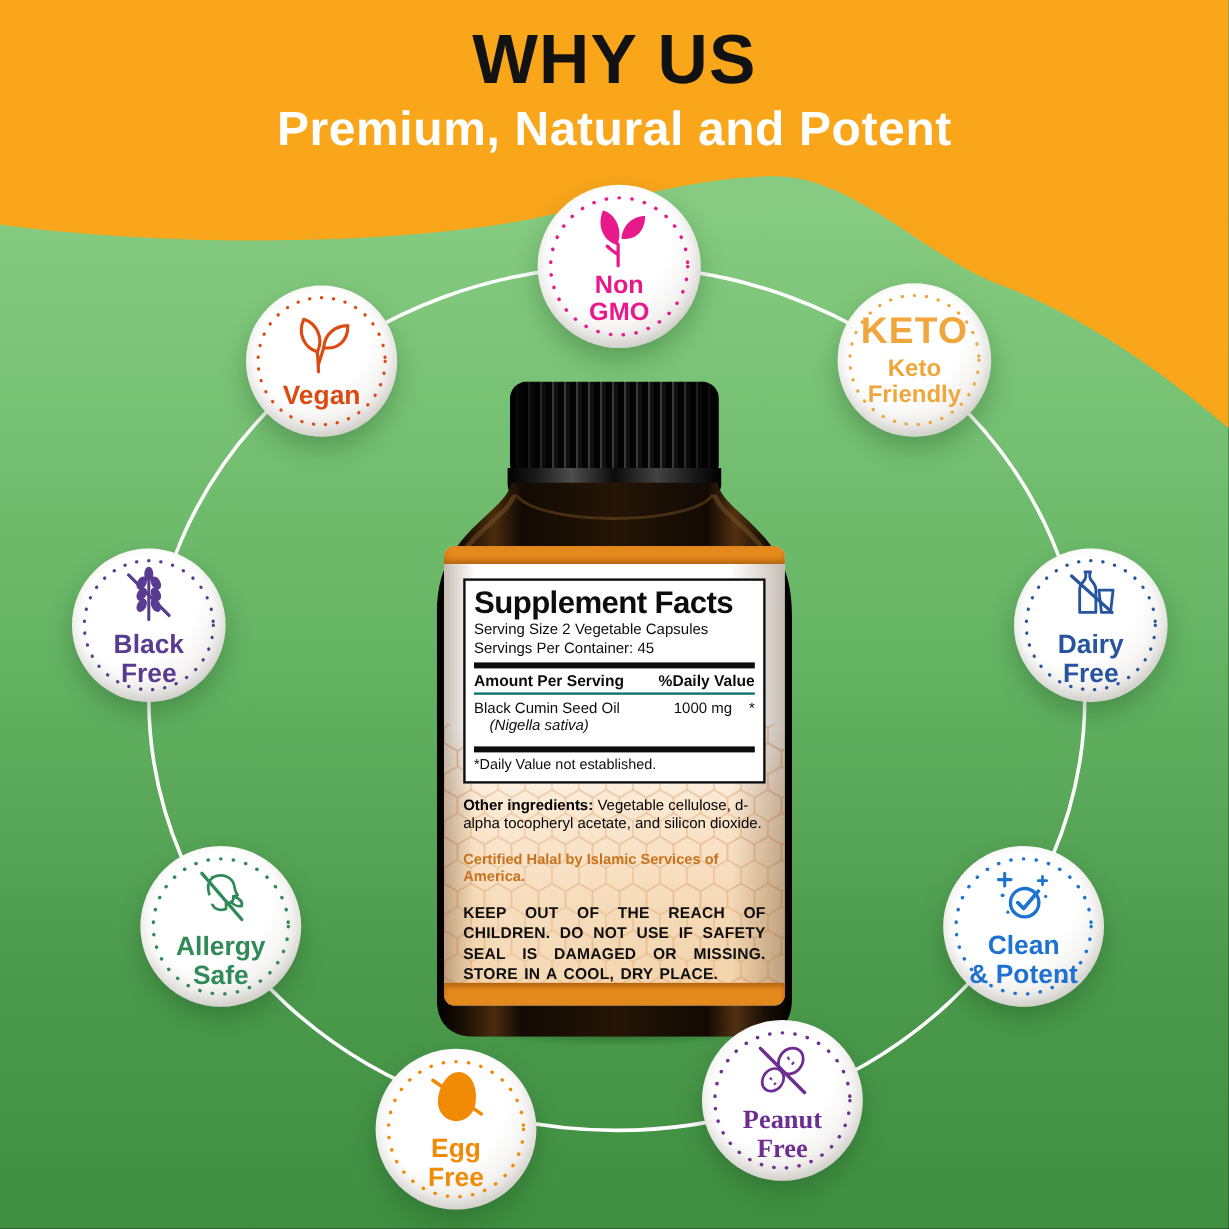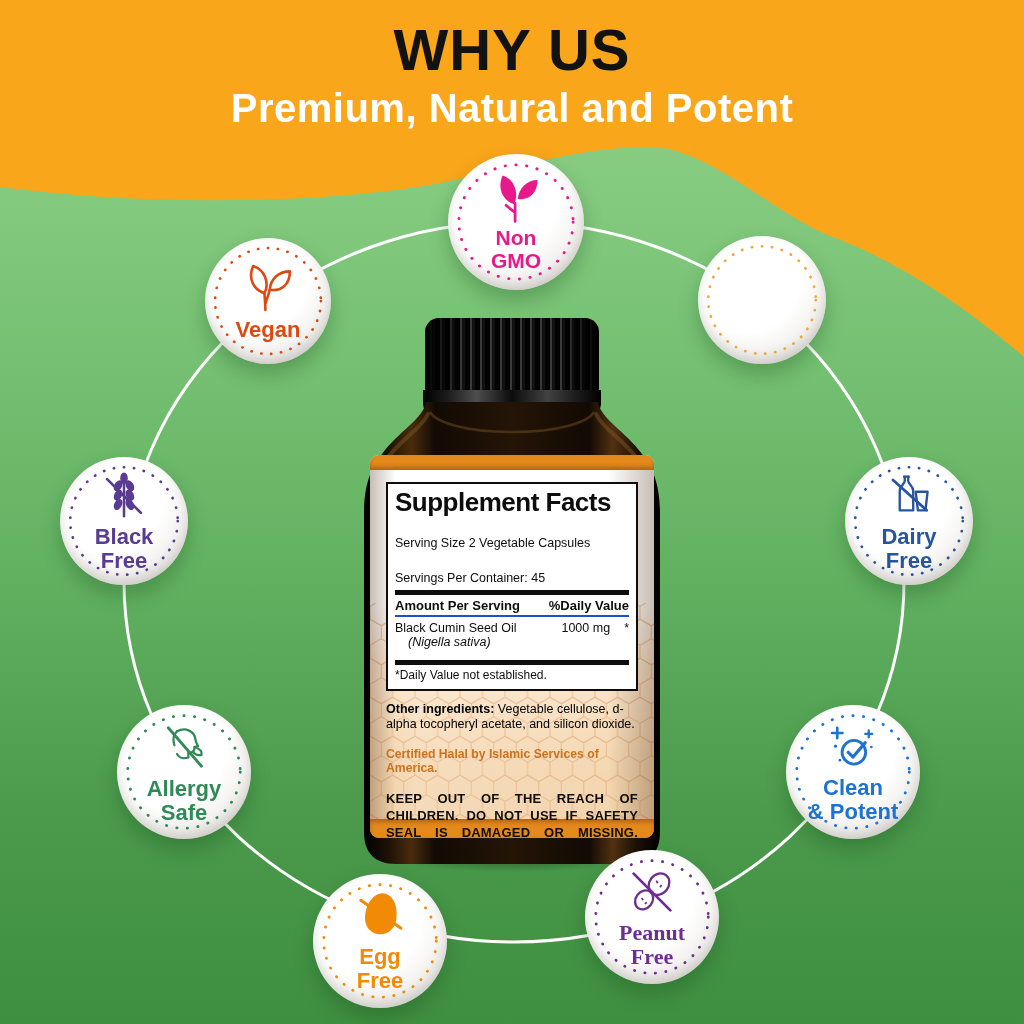--- a/index.html
+++ b/index.html
@@ -60,24 +60,24 @@
   }
   .honeycomb{position:absolute;left:0;top:148px;opacity:.65;}
   .label-band{position:absolute;left:0;width:100%;z-index:1;}
   .label-band.top{top:0;height:15px;box-shadow:inset 0 -3px 4px rgba(120,55,0,.45);}
   .label-band.bottom{bottom:0;height:19px;box-shadow:inset 0 3px 4px rgba(120,55,0,.45);}
   .label-content{position:relative;z-index:2;}
   .facts-panel{
     margin:27px 16px 0;border:2.5px solid #0d0d0d;background:#fff;padding:5px 7px 6px;color:#0d0d0d;
   }
   .facts-title{font-size:26px;font-weight:800;letter-spacing:-.5px;line-height:1.02;}
-  .facts-serving{font-size:12.5px;line-height:1.2;margin-top:20px;}
+  .facts-serving{font-size:12.5px;line-height:1.2;margin-top:1px;}
   .facts-bar{height:5px;background:#0d0d0d;margin:4px 0 0;}
   .facts-colrow{display:flex;justify-content:space-between;font-size:13px;font-weight:800;
-    padding:3px 0 2px;border-bottom:2px solid #1d4ed8;align-items:flex-end;}
+    padding:3px 0 2px;border-bottom:2px solid #0f766e;align-items:flex-end;}
   .facts-ingrow{display:flex;justify-content:space-between;font-size:12.5px;padding:4px 0 7px;}
   .ing-sub{font-style:italic;padding-left:13px;}
   .ing-amount{white-space:nowrap;}
   .ing-dv{display:inline-block;margin-left:14px;}
   .facts-footnote{font-size:12px;padding:3px 0 1px;}
   .other-ing{margin:11px 16px 0;font-size:12.5px;line-height:1.25;color:#000;}
   .other-ing b{font-weight:800;}
   .halal-line{margin:14px 16px 0;font-size:12.2px;font-weight:800;line-height:1.2;}
   .warning-text{margin:15px 16px 0;font-size:13px;font-weight:800;line-height:1.3;color:#0d0d0d;
     text-align:justify;letter-spacing:.2px;word-spacing:1.5px;}
@@ -200,20 +200,27 @@
       <div class="blabel">
         <span>Vegan</span>
       </div>
     </div>
   </div>
 
   <div class="badge" style="left: 698px; top: 236px; width: 128px; height: 128px; color: rgb(240, 166, 60);">
     <svg class="ring" viewBox="0 0 100 100">
       <circle cx="50" cy="50" r="42" fill="none" stroke="currentColor" stroke-width="2.1" stroke-dasharray="0.2,7.7" stroke-linecap="round"></circle>
     </svg>
+    <div class="badge-inner">
+      <div class="keto-big">KETO</div>
+      <div class="blabel" style="font-size:20px">
+        <span>Keto</span>
+        <span>Friendly</span>
+      </div>
+    </div>
   </div>
 
   <div class="badge" style="left: 60px; top: 457px; width: 128px; height: 128px; color: rgb(90, 59, 146);">
     <svg class="ring" viewBox="0 0 100 100">
       <circle cx="50" cy="50" r="42" fill="none" stroke="currentColor" stroke-width="2.1" stroke-dasharray="0.2,7.7" stroke-linecap="round"></circle>
     </svg>
     <div class="badge-inner">
       <svg class="bicon" width="54" height="54" viewBox="0 0 64 64">
         <g fill="currentColor">
           <ellipse cx="32" cy="11" rx="4.5" ry="7"></ellipse>

